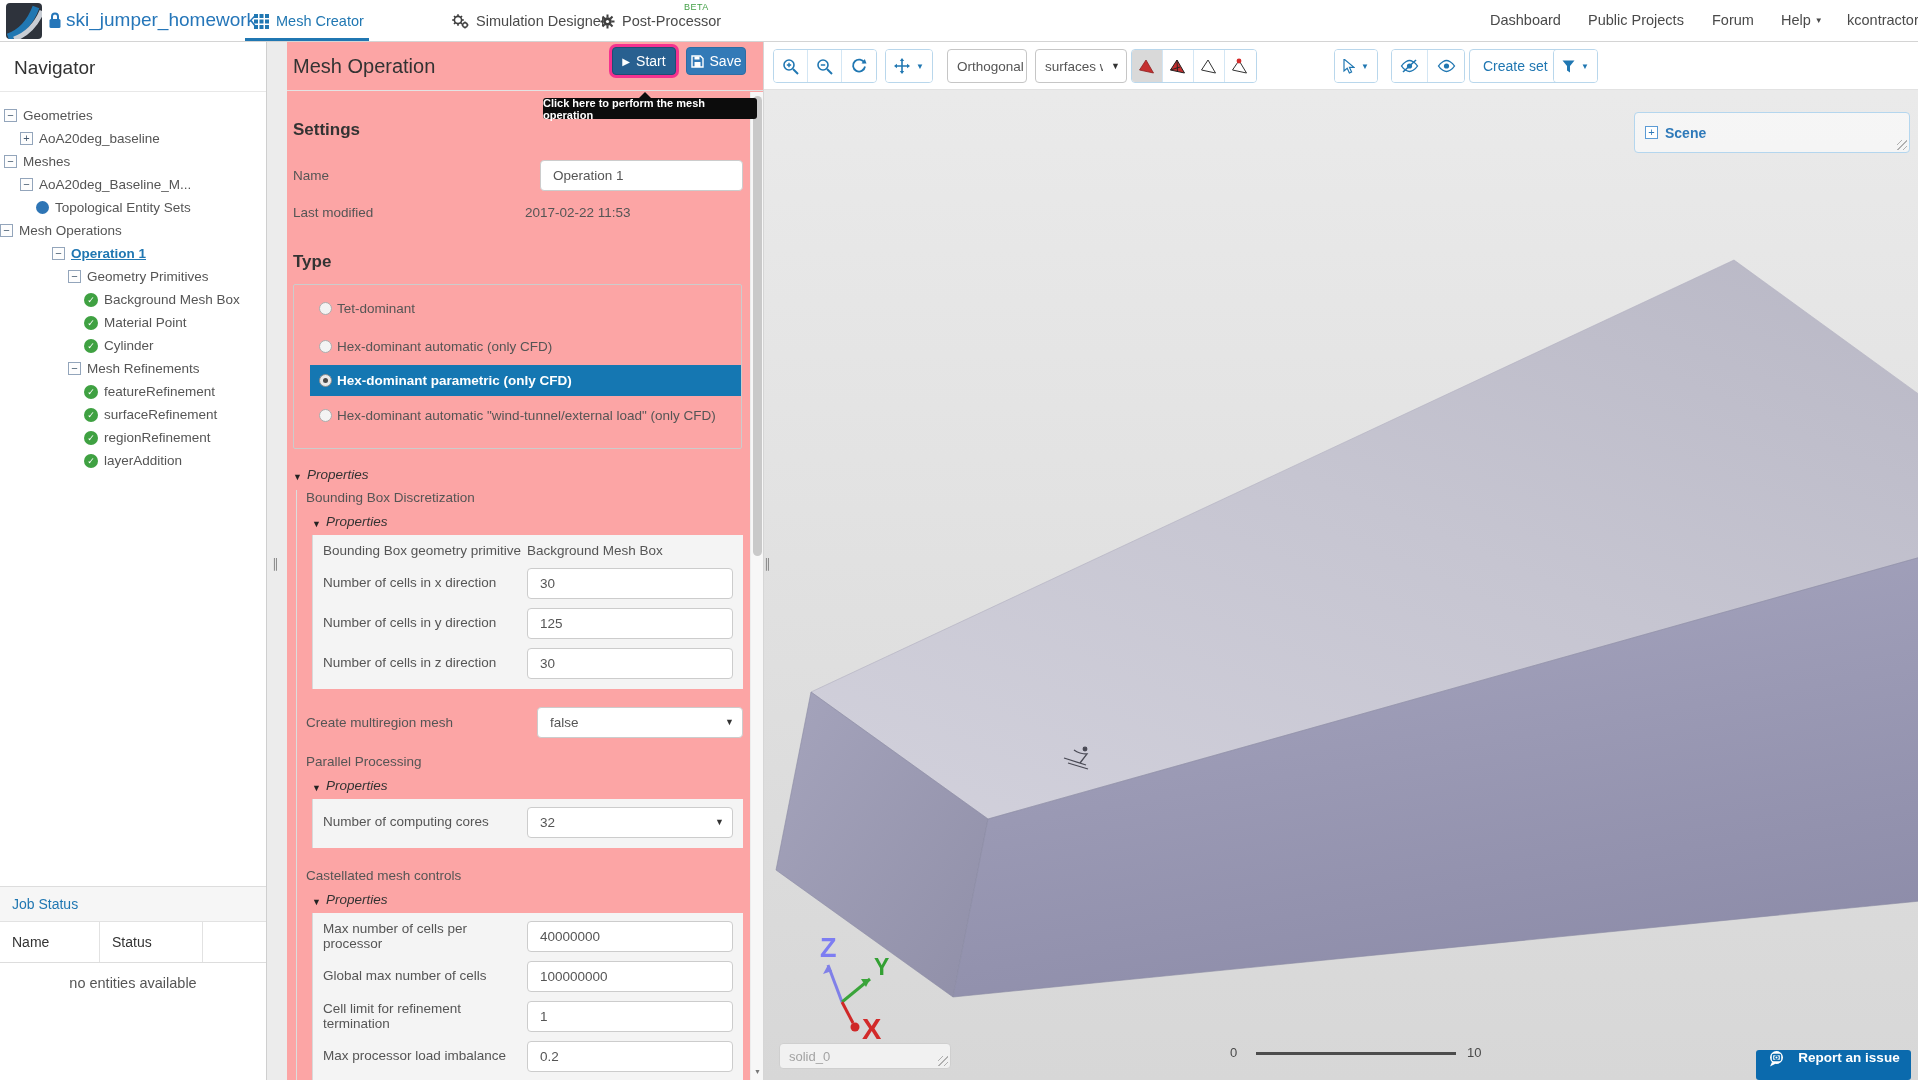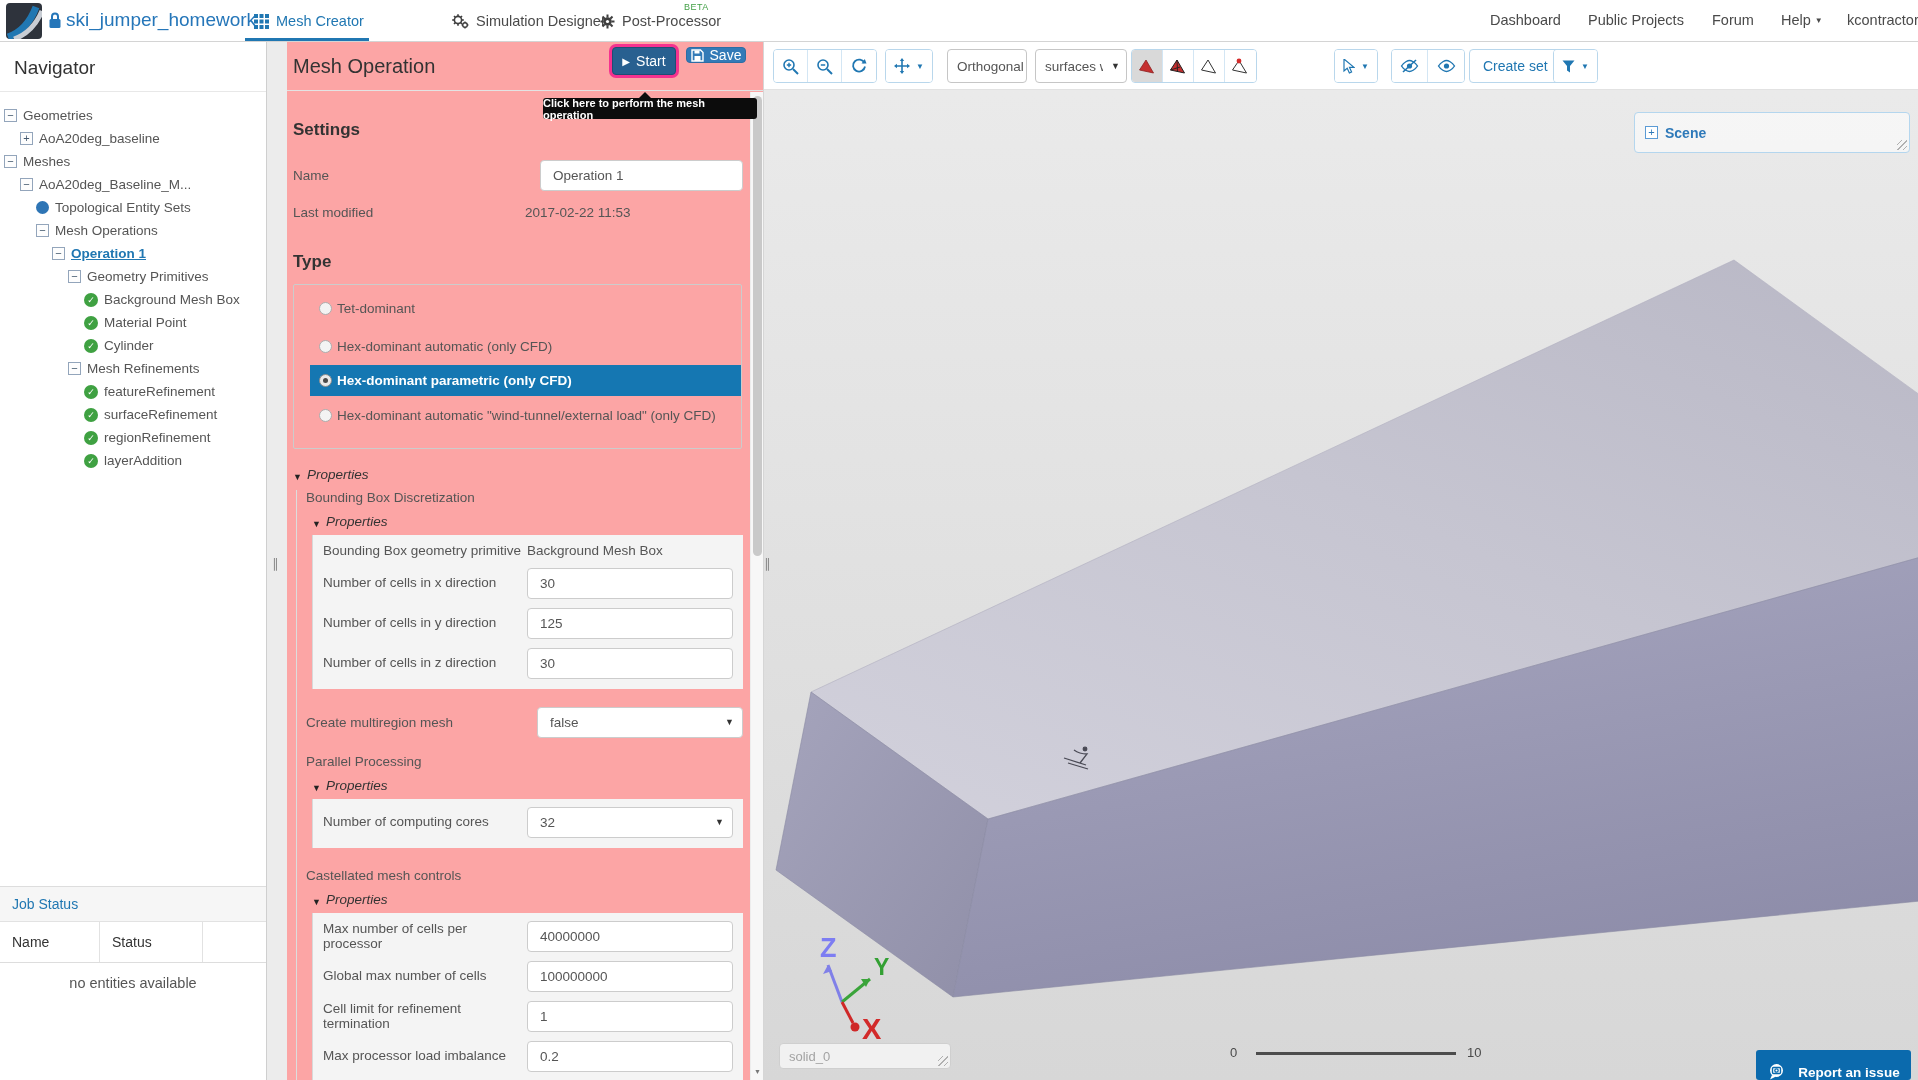--- a/index.html
+++ b/index.html
@@ -46,21 +46,21 @@
   
   #gutter-left { position:absolute; left:267px; top:42px; width:20px; height:1038px; background:#ececec; }
   .gutter-grip { position:absolute; font-size:13px; color:#8a8a8a; cursor:col-resize; }
 
   
   #mid-panel { position:absolute; left:287px; top:42px; width:476px; height:1038px; background:#fca5a5; }
   #mp-header { position:relative; height:49px; border-bottom:1px solid #e3e3e3; }
   #mp-title { position:absolute; left:6px; top:13px; font-size:20px; color:#333; }
   .btn { display:inline-flex; align-items:center; justify-content:center; gap:6px; color:#fff; font-size:14px; border-radius:4px; cursor:pointer; }
   #start-btn { position:absolute; left:325px; top:5px; width:64px; height:28px; background:#286090; border:1px solid #204d74; box-shadow:0 0 0 3px #f5328f; }
-  #save-btn { position:absolute; left:399px; top:5px; width:60px; height:16px; background:#337ab7; border:1px solid #2e6da4; }
+  #save-btn { position:absolute; left:399px; top:5px; width:60px; height:28px; background:#337ab7; border:1px solid #2e6da4; }
   #tooltip { position:absolute; left:256px; top:56px; width:214px; height:21px; background:#0c0c0c; color:#fff; border-radius:3px; font-size:11px; font-weight:bold; display:flex; align-items:center; justify-content:center; z-index:30; }
   #tooltip::before { content:""; position:absolute; left:96px; top:-6px; border:6px solid transparent; border-bottom-color:#0c0c0c; border-top:none; }
   #mp-body { position:absolute; left:0; top:50px; width:463px; bottom:0; overflow:hidden; padding:0 7px 0 6px; }
   .h2 { font-size:17px; font-weight:bold; color:#333; }
   .set-row { display:flex; align-items:center; margin-top:16px; }
   .set-row .lab { font-size:13.5px; color:#555; }
   .text-input { width:203px; height:31px; border:1px solid #ccc; border-radius:4px; font-size:13.5px; color:#555; padding:0 12px; margin-left:auto; font-family:inherit; background:#fff; }
   .val-left { width:218px; margin-left:auto; font-size:13.5px; color:#555; }
 
   #type-box { margin-top:12px; border:1px solid #ccc; border-radius:2px; width:449px; padding:4px 0 14px 16px; }
@@ -110,21 +110,21 @@
   #scene-box .lbl { color:#2e79b9; font-size:14px; font-weight:bold; }
   .resize-grip { position:absolute; right:2px; bottom:2px; width:10px; height:10px; background:repeating-linear-gradient(135deg, transparent 0 3px, #b0b0b0 3px 4px); cursor:nwse-resize; }
 
   #axis-gizmo { position:absolute; left:48px; top:885px; z-index:10; }
 
   #solid-tag { position:absolute; left:15px; top:1001px; width:172px; height:26px; border:1px solid #cfcfcf; border-radius:4px; background:rgba(252,252,252,.7); font-size:13px; color:#a3a3a3; display:flex; align-items:center; padding-left:9px; z-index:10; }
 
   .scale-lab { position:absolute; top:1003px; font-size:13px; color:#4a4a4a; z-index:10; }
   #scale-line { position:absolute; left:492px; top:1010px; width:200px; height:3px; background:#4c4c4c; z-index:10; }
 
-  #report-btn { position:absolute; left:992px; top:1008px; width:155px; height:30px; background:#0b6aad; border-radius:3px; color:#fff; font-size:13.5px; font-weight:bold; display:flex; align-items:flex-end; justify-content:center; gap:12px; z-index:10; cursor:pointer; }
+  #report-btn { position:absolute; left:992px; top:1008px; width:155px; height:30px; background:#0b6aad; border-radius:3px; color:#fff; font-size:13.5px; font-weight:bold; display:flex; align-items:flex-start; justify-content:center; gap:12px; z-index:10; cursor:pointer; }
 
   svg { display:block; }
 </style>
 </head>
 <body>
 
 <div id="app">
 
   <div id="navbar">
     <div id="logo">
@@ -227,21 +227,21 @@
           <span class="t-label">Meshes</span>
         </div>
       <div class="trow" style="padding-left:20px">
           <span class="t-box g-minus"></span>
           <span class="t-label">AoA20deg_Baseline_M...</span>
         </div>
       <div class="trow" style="padding-left:36px">
           <span class="t-dot"></span>
           <span class="t-label">Topological Entity Sets</span>
         </div>
-      <div class="trow" style="padding-left:36px">
+      <div class="trow" style="">
           <span class="t-box g-minus"></span>
           <span class="t-label">Mesh Operations</span>
         </div>
       <div class="trow" style="padding-left:52px">
           <span class="t-box g-minus"></span>
           <span class="t-label sel">Operation 1</span>
         </div>
       <div class="trow" style="padding-left:68px">
           <span class="t-box g-minus"></span>
           <span class="t-label">Geometry Primitives</span>

